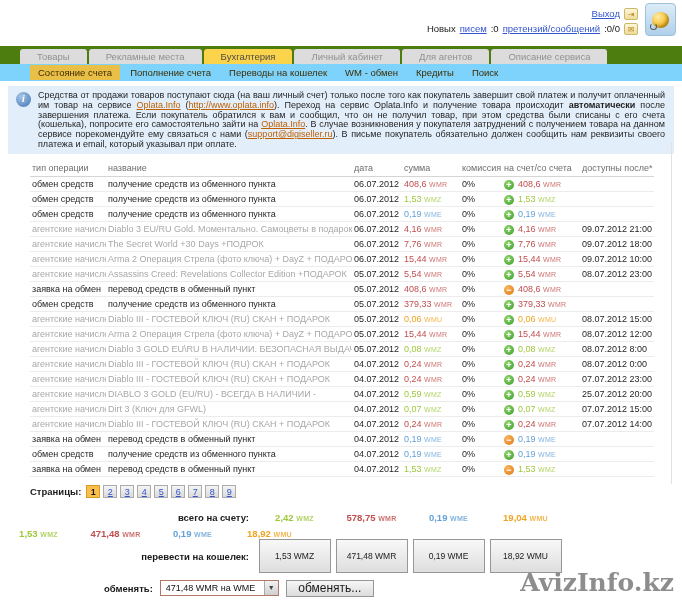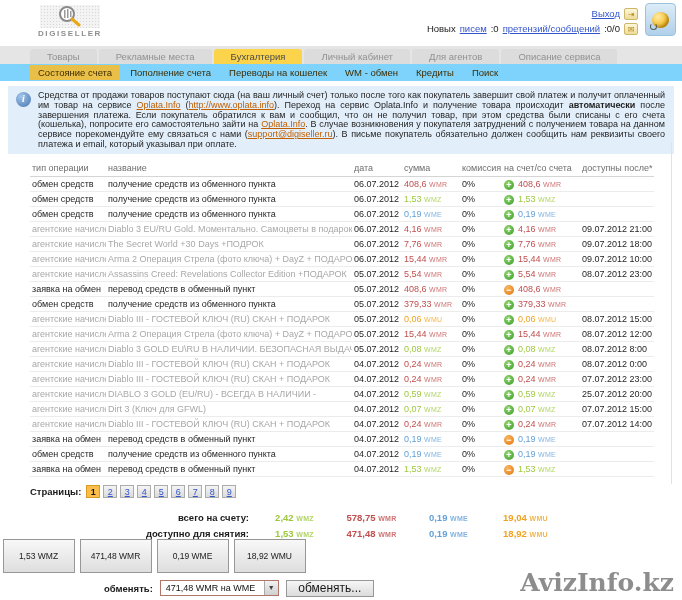--- a/index.html
+++ b/index.html
@@ -24,21 +24,21 @@
       text-align:center; color:#b08a20; flex:0 0 auto; }
   .wm-badge { position:absolute; right:6px; top:3px; width:31px; height:33px; border-radius:4px;
       background:linear-gradient(#dcecf7,#b0d0ea); border:1px solid #9dc2dd; }
   .wm-sphere { position:absolute; left:6px; top:8px; width:17px; height:16px; border-radius:50%;
       background:radial-gradient(circle at 35% 30%, #ffeaa6, #f6c437 55%, #d79a10);
       box-shadow:inset -2px -2px 3px rgba(110,70,0,.45); }
   .wm-sphere::after { content:''; position:absolute; left:-2px; bottom:-2px; width:5px; height:5px;
       border-radius:50%; border:1px solid #5a5a5a; border-top-color:transparent; }
 
   
-  .tabs-row { display:flex; align-items:flex-end; padding-left:30px; height:18px; background:#e5e5e5; }
+  .tabs-row { display:flex; align-items:flex-end; padding-left:20px; height:18px; background:#4d7c0f; }
   .tab { background:#dcdcdc; color:#919191; font-size:9.5px; height:15px; line-height:15px;
       padding:0 17px; text-align:center; border-radius:3px 3px 0 0; margin-right:2px; cursor:pointer; }
   .tab.active { background:#fbd44c; color:#4a4a4a; }
   .subbar { background:#7dd3fc; height:17px; display:flex; align-items:center; padding-left:30px;
       gap:2px; font-size:9.5px; color:#3e2d00; }
   .subtab { padding:2px 8px; cursor:pointer; white-space:nowrap; }
   .subtab.active { background:#e9bf47; }
 
   
   .info-box { margin:5px 8px 0; background:#e2eef9; padding:5px 9px 4px 30px; position:relative;
@@ -95,32 +95,20 @@
       border:1px solid #979797; font-size:12px; font-family:inherit; color:#1a1a1a; cursor:pointer; }
 
   .watermark { position:absolute; right:8px; bottom:3px; font-size:25px; font-weight:bold;
       color:#8d8d8d; font-family:"DejaVu Serif",serif; letter-spacing:0; }
   .right-rule { position:absolute; right:10px; top:142px; height:342px; border-left:1px solid #e2e2e2; }
 </style>
 </head>
 <body>
 
 <div class="header">
-  <div class="logo">
-    <div class="logo-img">
-      <svg width="30" height="23" viewBox="0 0 30 23">
-        <circle cx="13" cy="9" r="7" fill="#fff" stroke="#8a8a8a" stroke-width="2"></circle>
-        <rect x="10" y="5" width="1.5" height="8" fill="#9a9a9a"></rect>
-        <rect x="13" y="4" width="1.5" height="9" fill="#9a9a9a"></rect>
-        <rect x="16" y="6" width="1.5" height="6" fill="#9a9a9a"></rect>
-        <line x1="18" y1="14" x2="25" y2="20" stroke="#e8a816" stroke-width="3" stroke-linecap="round"></line>
-      </svg>
-    </div>
-    <div class="logo-text">DIGISELLER</div>
-  </div>
   <div class="header-right">
     <div class="hr-row">
       <a class="hlink">Выход</a>
       <span class="mini-icon">⇥</span>
     </div>
     <div class="hr-row">
       <span>Новых</span>
       <a class="hlink">писем</a>
         <span>:0</span>
       <a class="hlink">претензий/сообщений</a>
@@ -380,27 +368,27 @@
 
 <div class="summary">
   <div class="sum-row">
     <div class="sum-label">всего на счету:</div>
     <div class="sum-cell wmz"><span>2,42</span> <span class="suf">WMZ</span></div>
     <div class="sum-cell wmr"><span>578,75</span> <span class="suf">WMR</span></div>
     <div class="sum-cell wme"><span>0,19</span> <span class="suf">WME</span></div>
     <div class="sum-cell wmu"><span>19,04</span> <span class="suf">WMU</span></div>
   </div>
   <div class="sum-row">
-    <div class="sum-label">доступно для снятия:</div>
     <div class="sum-cell wmz"><span>1,53</span> <span class="suf">WMZ</span></div>
     <div class="sum-cell wmr"><span>471,48</span> <span class="suf">WMR</span></div>
     <div class="sum-cell wme"><span>0,19</span> <span class="suf">WME</span></div>
     <div class="sum-cell wmu"><span>18,92</span> <span class="suf">WMU</span></div>
   </div>
   <div class="sum-row buttons">
+    <div class="sum-label">перевести на кошелек:</div>
     <div class="sum-cell"><button class="wallet-btn">1,53 WMZ</button></div>
     <div class="sum-cell"><button class="wallet-btn">471,48 WMR</button></div>
     <div class="sum-cell"><button class="wallet-btn">0,19 WME</button></div>
     <div class="sum-cell"><button class="wallet-btn">18,92 WMU</button></div>
   </div>
 </div>
 
 <div class="exchange">
   <span class="ex-label">обменять:</span>
   <div class="ex-select">

